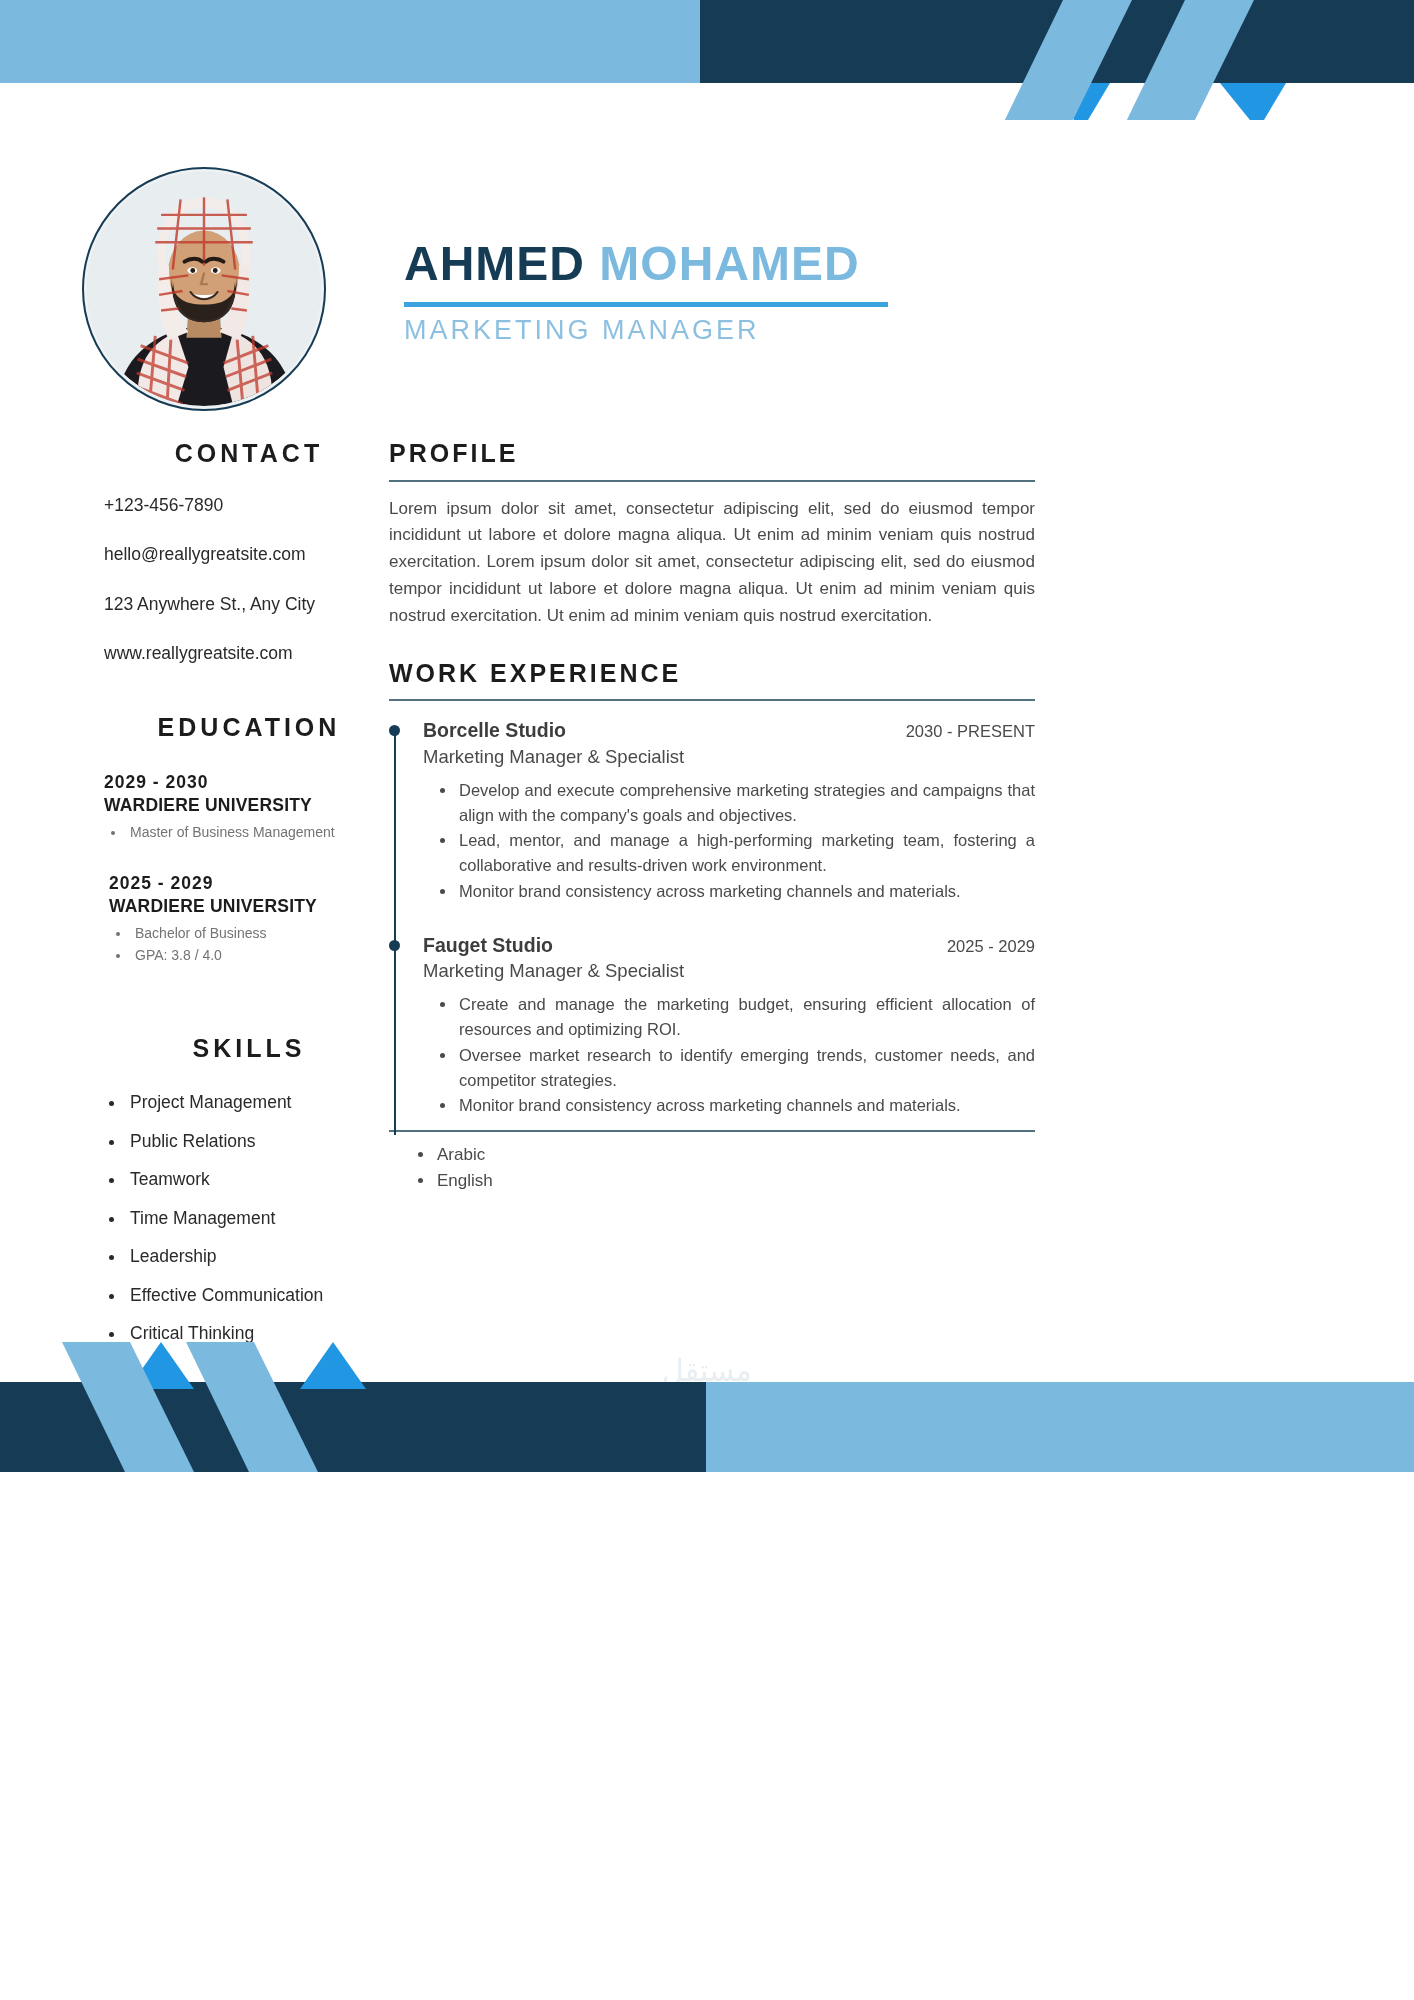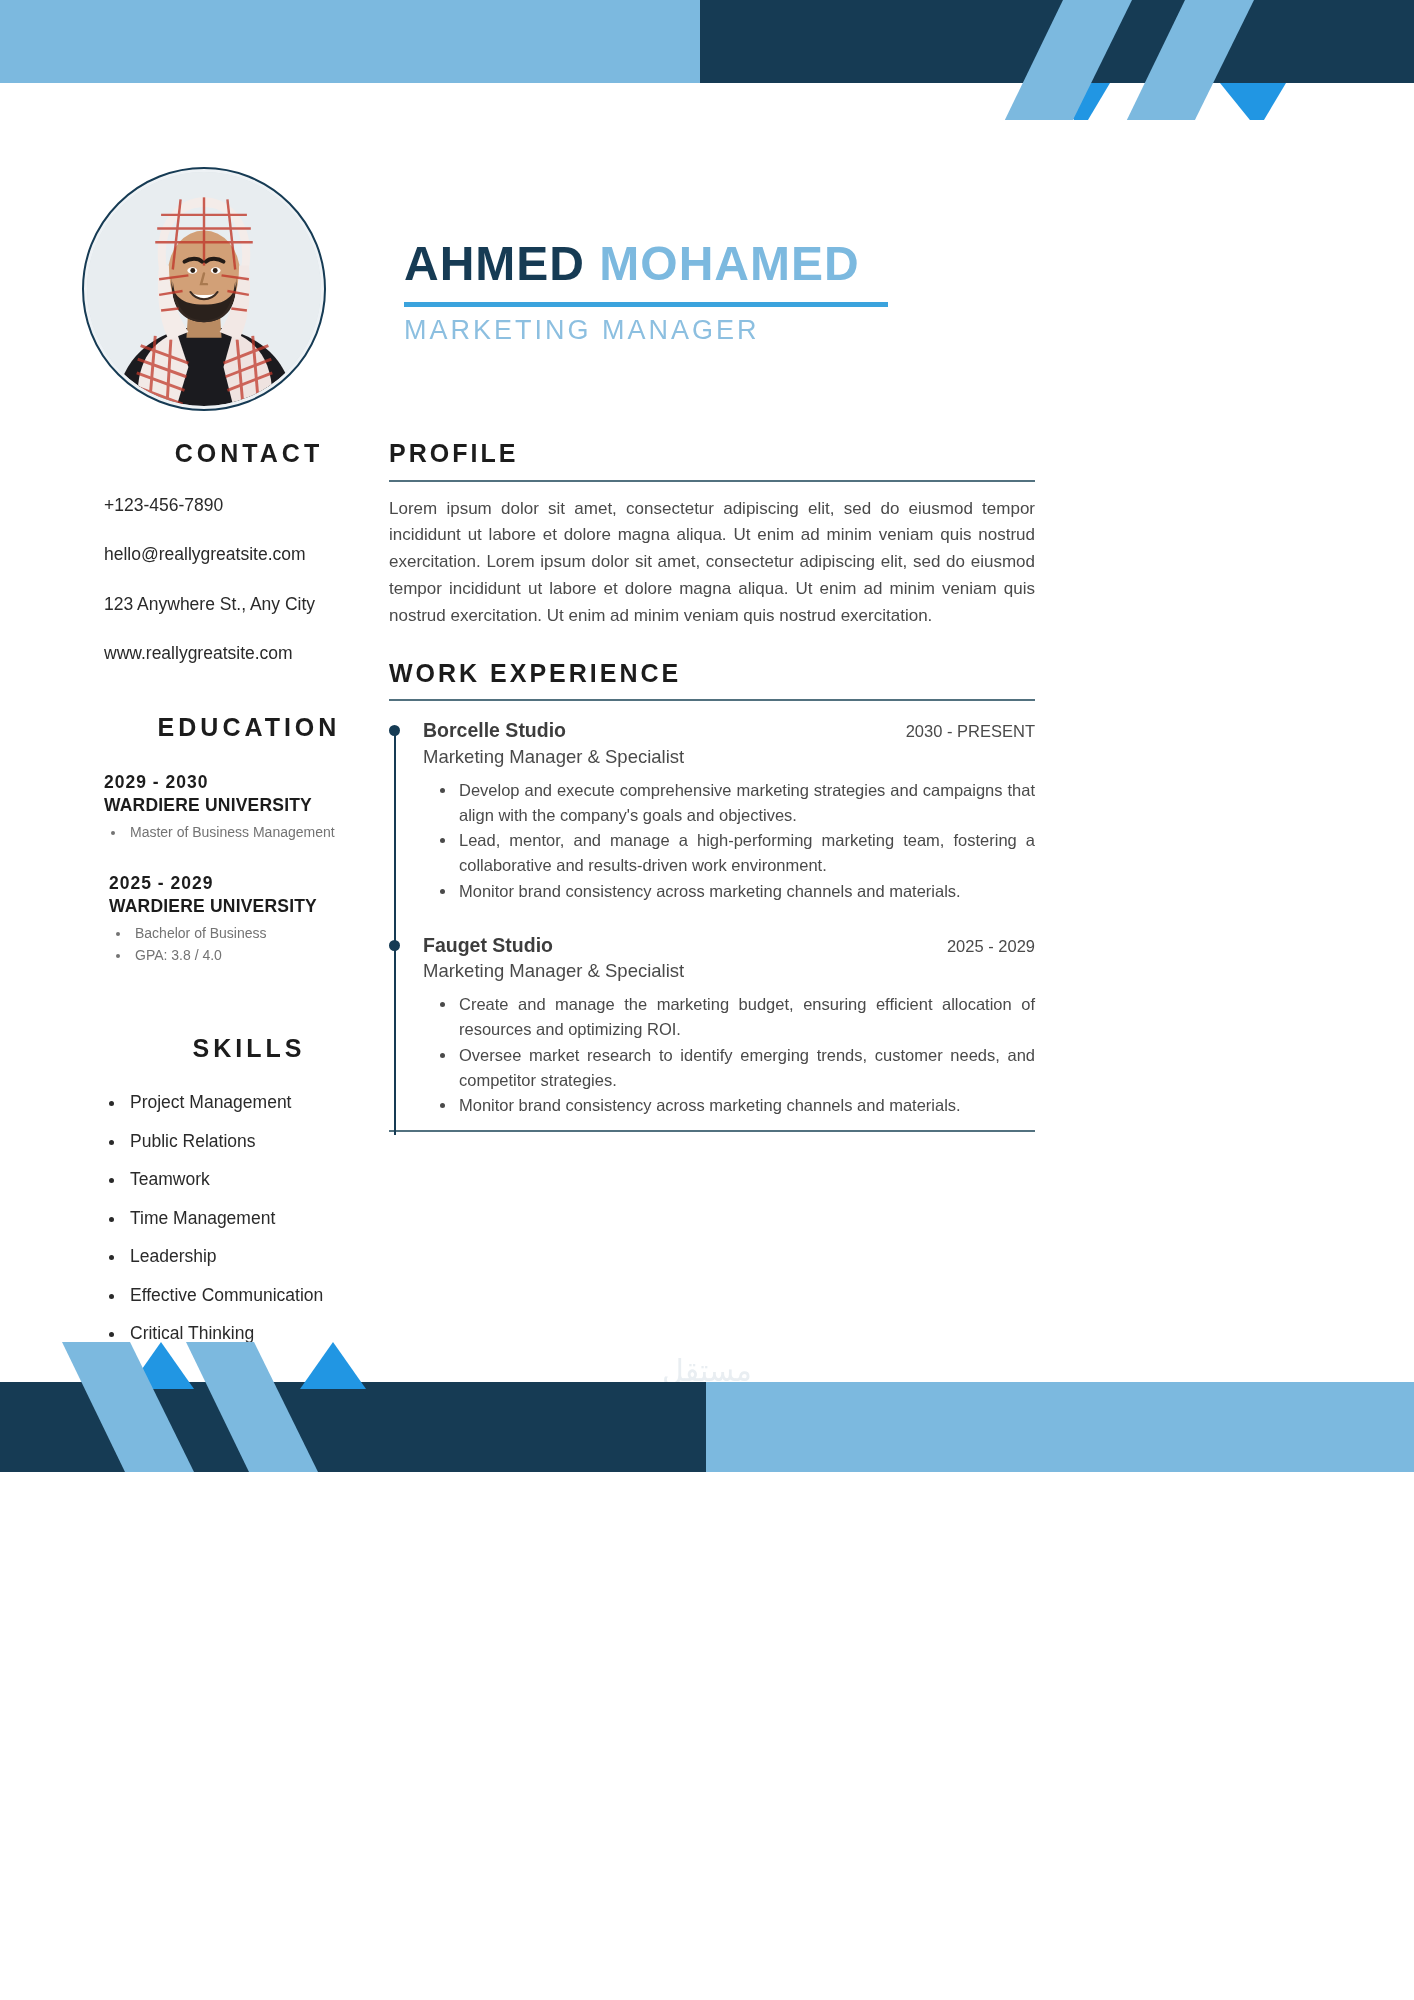--- a/index.html
+++ b/index.html
@@ -273,20 +273,24 @@
         <div class="job-role">Marketing Manager &amp; Specialist</div>
         <ul class="job-points">
           <li>Create and manage the marketing budget, ensuring efficient allocation of resources and optimizing ROI.</li>
           <li>Oversee market research to identify emerging trends, customer needs, and competitor strategies.</li>
           <li>Monitor brand consistency across marketing channels and materials.</li>
         </ul>
       </div>
     </div>
 
     <div class="sec-rule"></div>
+    <ul class="lang-list">
+      <li>Arabic</li>
+      <li>English</li>
+    </ul>
   </div>
 
   <div class="watermark">
     <span class="wm-ar">مستقل</span>
     <span>mostaql.com</span>
   </div>
 
   <div class="bottom-band">
     <div class="bb-dark"></div>
     <div class="bb-light"></div>

